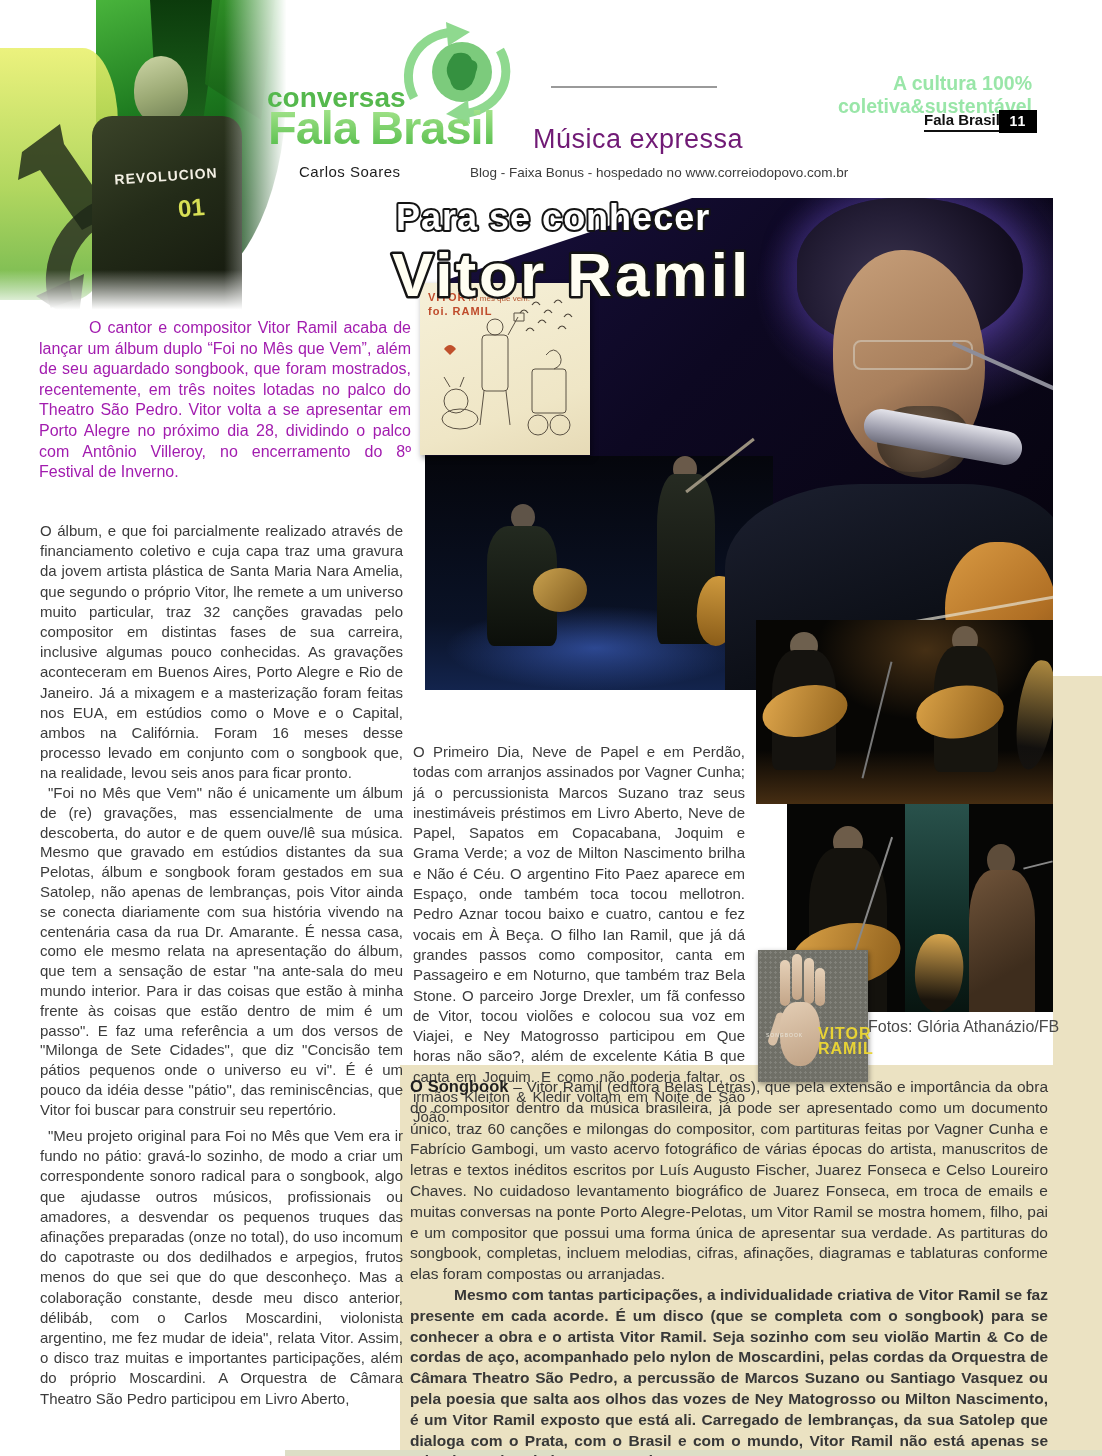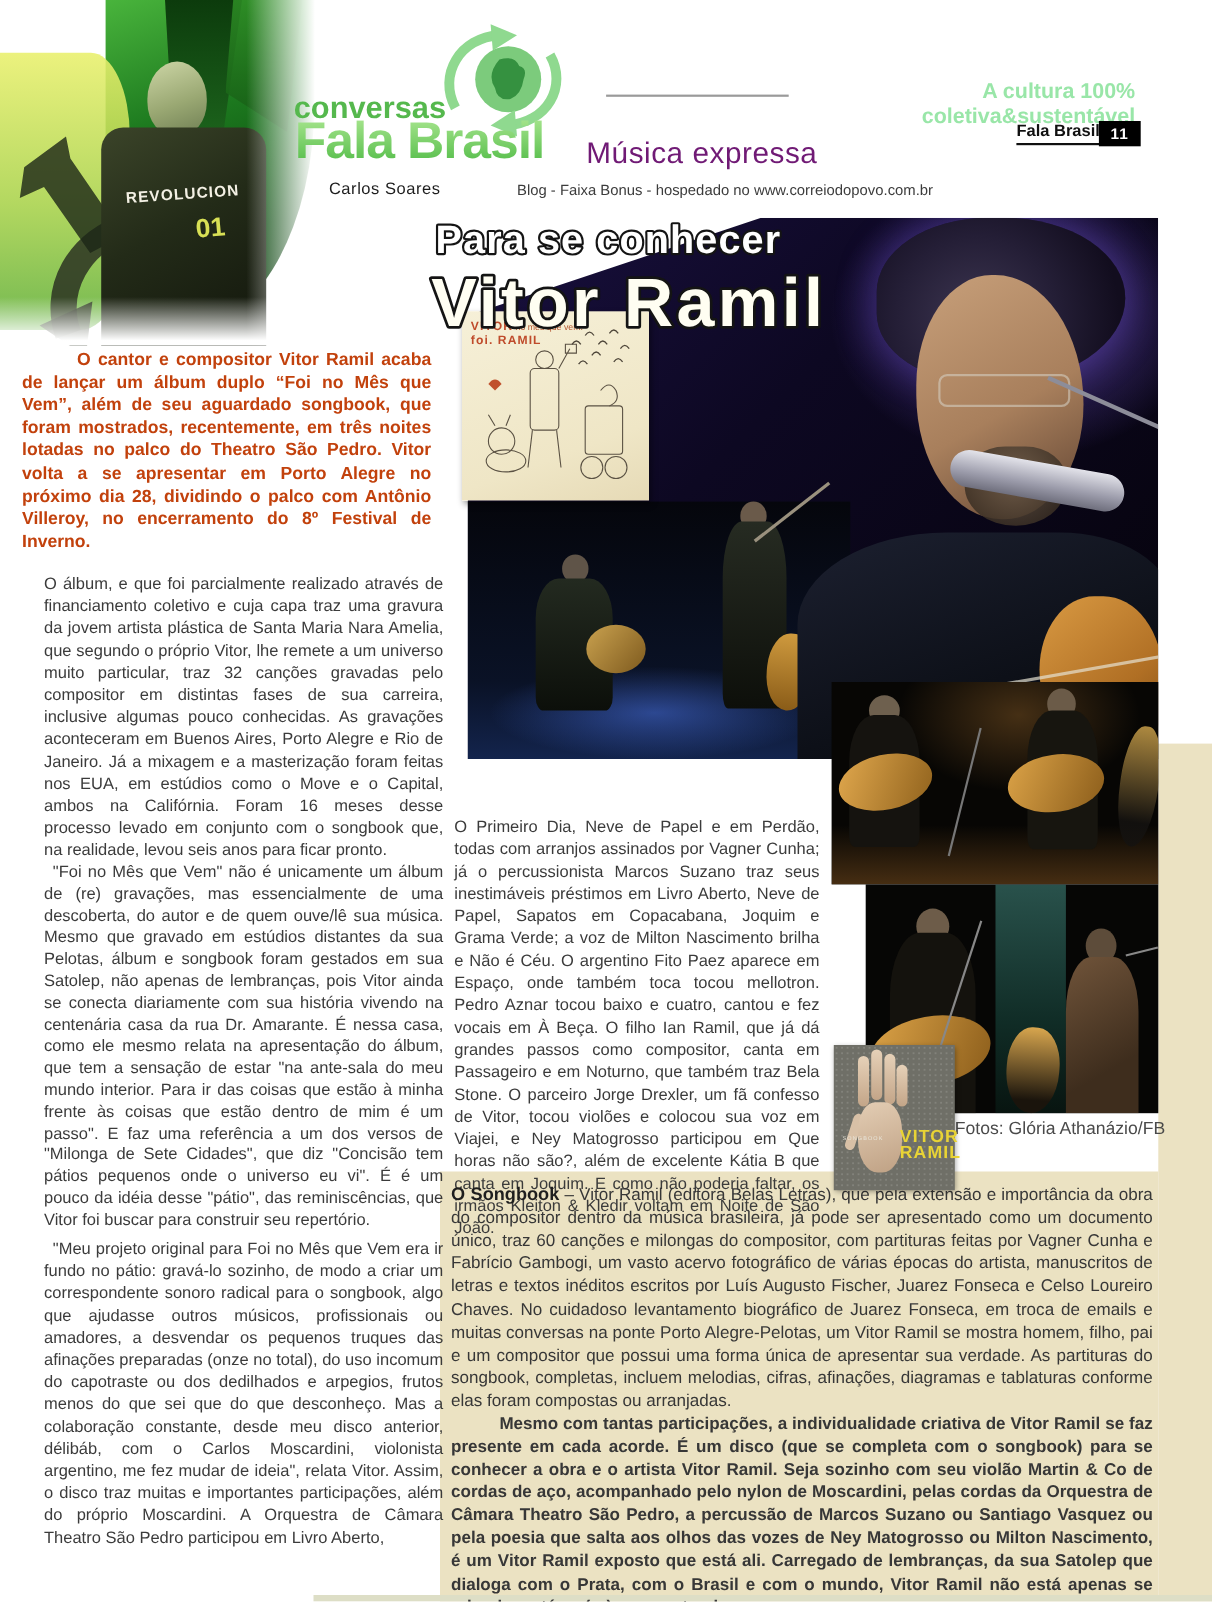--- a/index.html
+++ b/index.html
@@ -145,21 +145,21 @@
 
   #photo-caption{left:868px;top:1018px;font-size:16px;color:#4a4a4a;z-index:2;}
 
   
   #band-right{left:1053px;top:676px;width:49px;height:780px;background:#ebe2c2;z-index:0;}
   #panel{left:400px;top:1065px;width:653px;height:391px;background:#ebe2c2;z-index:0;}
   #bottom-strip{left:285px;top:1450px;width:817px;height:6px;background:#dddec6;z-index:1;}
 
   
   .para{position:absolute;text-align:justify;white-space:pre-line;}
-  #intro{left:20px;top:318px;width:372px;font-size:16px;line-height:20.6px;font-weight:bold;color:#c2410c;text-indent:50px;}
+  #intro{left:39px;top:318px;width:372px;font-size:16px;line-height:20.6px;font-weight:normal;color:#a21caf;text-indent:50px;}
   #p2{left:40px;top:521px;width:363px;font-size:15px;line-height:20.2px;}
   #p3{left:40px;top:783px;width:363px;font-size:15px;line-height:19.8px;text-indent:8px;}
   #p4{left:40px;top:1126px;width:363px;font-size:15px;line-height:20.2px;text-indent:8px;}
   #middle-col{left:413px;top:694px;width:332px;font-size:15px;line-height:20.3px;margin-top:48px;}
   #songbook-text{left:410px;top:1076px;width:638px;z-index:2;}
   #songbook-text p{margin:0;text-align:justify;font-size:15.5px;line-height:20.8px;color:#373737;}
   #songbook-p2{text-indent:44px;font-weight:bold;}
   .lead-bold{font-weight:bold;font-size:16.5px;color:#1e1e1e;}
 </style>
 </head>

